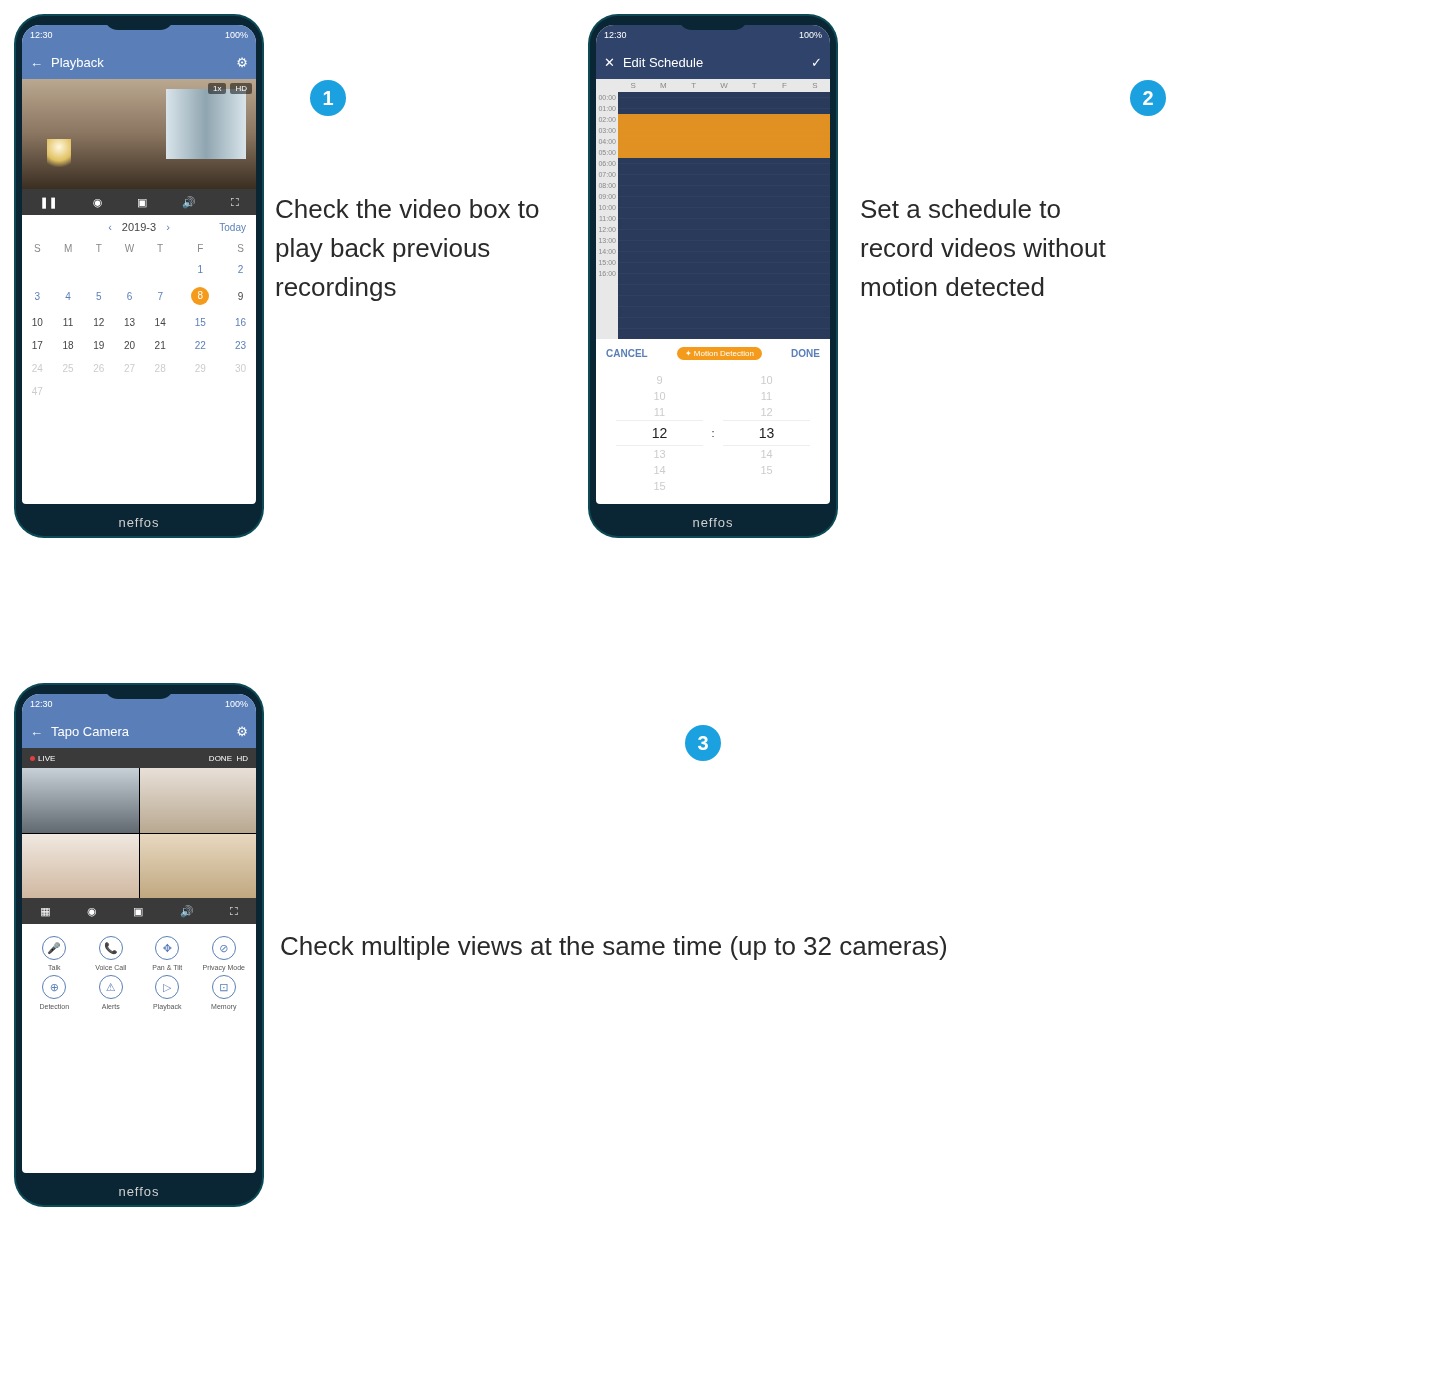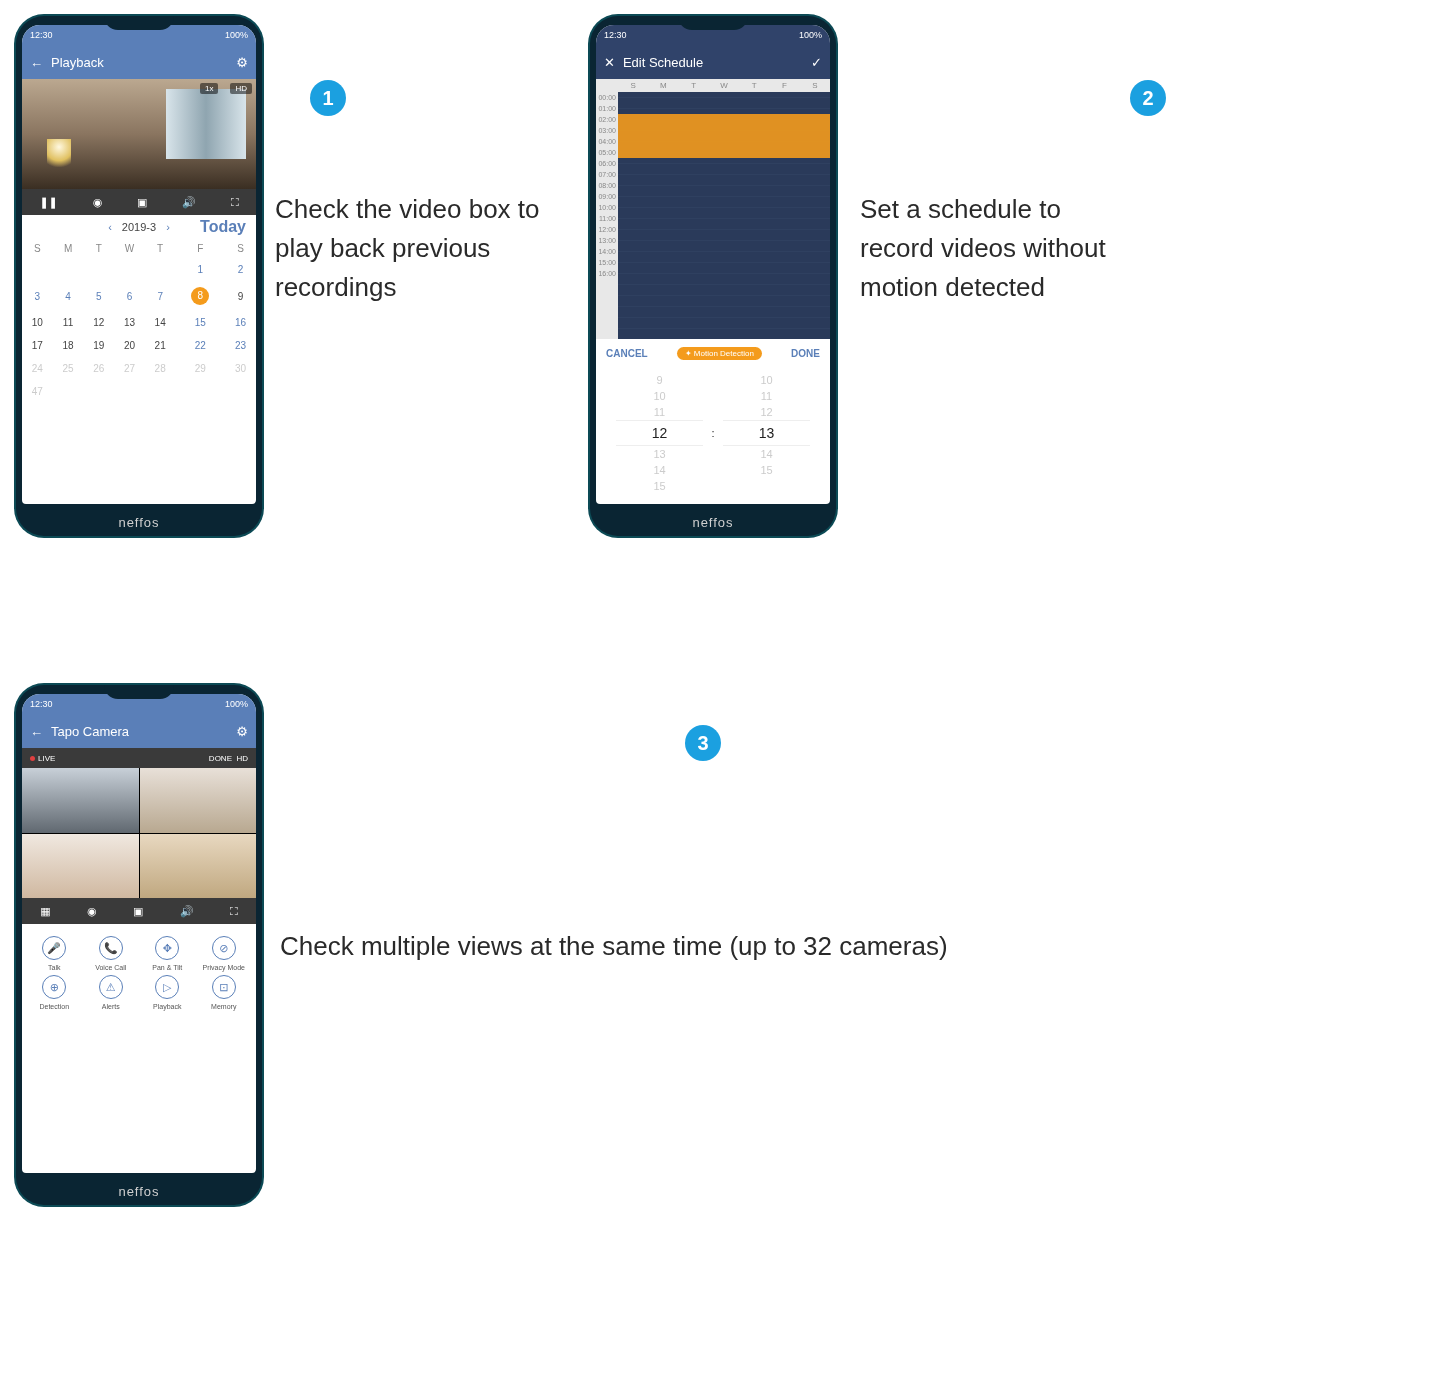--- a/index.html
+++ b/index.html
@@ -14,25 +14,25 @@
   .phone-brand { position: absolute; bottom: 6px; left: 0; right: 0; text-align: center; color: #d0d0d0; font-size: 13px; letter-spacing: 1px; }
   .status-bar { height: 20px; background: #5a7fb8; color: #fff; font-size: 9px; display: flex; align-items: center; justify-content: space-between; padding: 0 8px; }
   .status-bar.dark { background: #30436a; }
   .header { height: 34px; background: #5a7fb8; color: #fff; display: flex; align-items: center; padding: 0 8px; font-size: 13px; }
   .header.dark { background: #30436a; }
   .header .title { margin-left: 8px; flex: 1; }
   .video-box { background: #333; position: relative; }
   .room { background: linear-gradient(180deg, #bba890 0%, #8a7560 50%, #3a2e22 100%); height: 110px; position: relative; }
   .room::before { content:""; position:absolute; right:10px; top:10px; width:80px; height:70px; background: linear-gradient(90deg, #d8e4ea 0%, #8fa5b0 50%, #d8e4ea 100%); }
   .room::after { content:""; position:absolute; left:25px; bottom:10px; width:24px; height:40px; background: radial-gradient(circle at 50% 20%, #fff8e0 0%, #e0c060 40%, transparent 60%); }
-  .badges-row { position: absolute; top: 4px; right: 4px; display: flex; gap: 12px; padding-left: 45px; }
+  .badges-row { position: absolute; top: 4px; right: 4px; display: flex; gap: 4px; padding-left: 45px; }
   .mini-badge { background: rgba(0,0,0,.5); color: #fff; font-size: 8px; padding: 1px 5px; border-radius: 2px; }
   .toolbar { background: #3a3a3a; height: 26px; display: flex; align-items: center; justify-content: space-around; color: #fff; font-size: 11px; }
   .cal-nav { display: flex; align-items: center; justify-content: center; gap: 10px; padding: 6px; font-size: 11px; color: #5a7fb8; position: relative; }
-  .cal-nav .today { position: absolute; right: 10px; color: #5a7fb8; font-size: 16px; font-weight: bold; }
+  .cal-nav .today { position: absolute; right: 10px; color: #5a7fb8; font-size: 10px; }
   .cal-nav .month { color: #444; }
   .cal { width: 100%; border-collapse: collapse; font-size: 10px; text-align: center; }
   .cal th { color: #888; font-weight: normal; padding: 4px 0; }
   .cal td { padding: 6px 0; color: #444; }
   .cal td.blue { color: #5a7fb8; }
   .cal td.grey { color: #ccc; }
   .cal td .sel { display: inline-block; width: 18px; height: 18px; line-height: 18px; border-radius: 50%; background: #f49b1c; color: #fff; }
   
   .sched-head { display: flex; background: #e8e8e8; font-size: 8px; color: #888; }
   .sched-head .hcol { width: 22px; }

